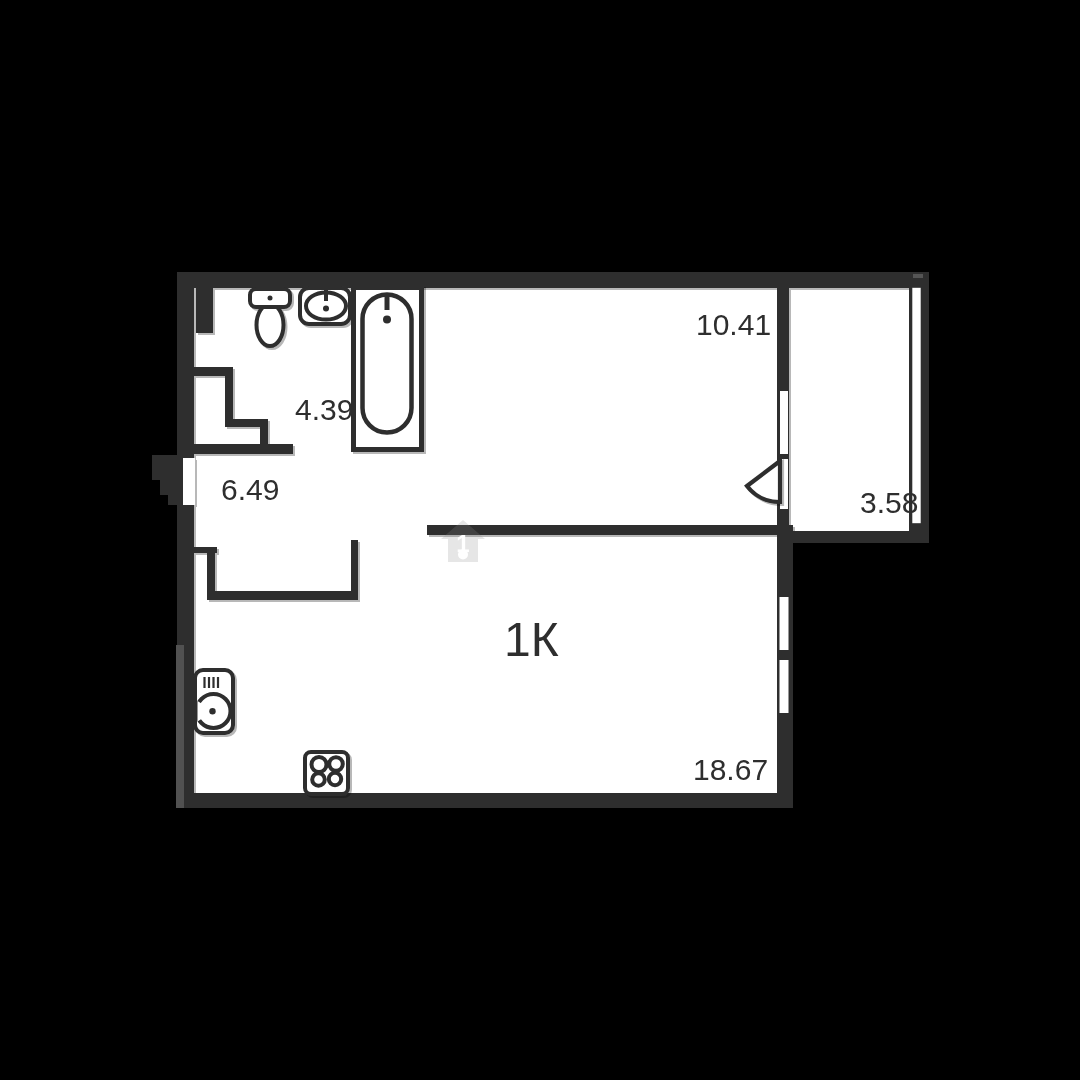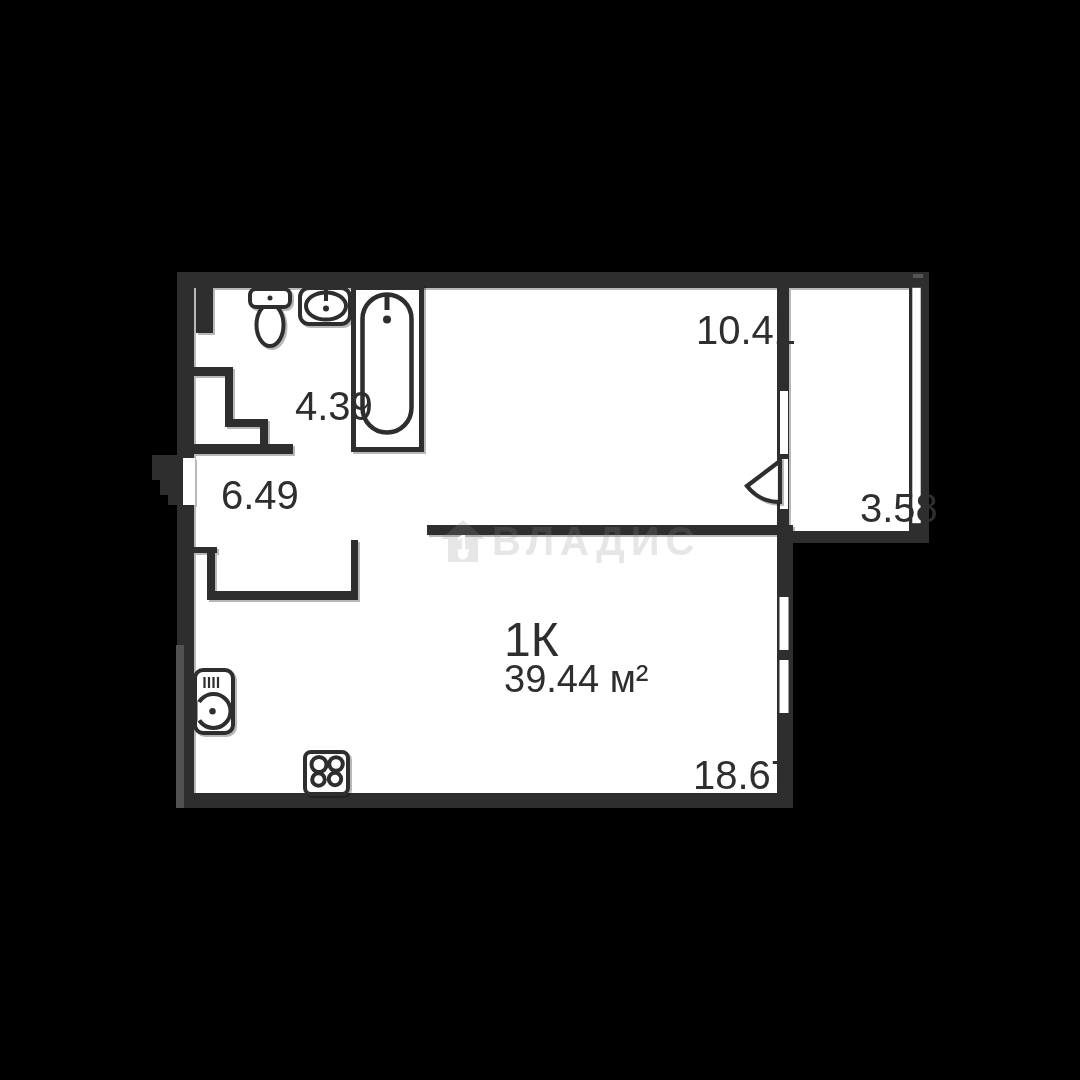--- a/index.html
+++ b/index.html
@@ -8,21 +8,21 @@
   .plan-svg{position:absolute;left:0;top:0;}
   .floor{fill:var(--floor,#fff);}
   .wall{fill:var(--wall,#2e2e2e);}
   .open{fill:var(--floor,#fff);}
   .shade{fill:#515151;}
   .notch{fill:#555555;}
   .fx{stroke:var(--wall,#2e2e2e);fill:var(--floor,#fff);}
   .fx-line{stroke:var(--wall,#2e2e2e);fill:none;}
   .fx-dot{fill:var(--wall,#2e2e2e);stroke:none;}
   .fx-white{fill:var(--floor,#fff);stroke:none;}
-  .area-label{position:absolute;font-size:40px;line-height:1;color:var(--label,#2e2e2e);white-space:nowrap;}
+  .area-label{position:absolute;font-size:30px;line-height:1;color:var(--label,#2e2e2e);white-space:nowrap;}
   .unit-label{position:absolute;left:504px;top:616px;font-size:48px;font-weight:normal;line-height:1;color:var(--label,#2e2e2e);}
   .unit-area{position:absolute;left:504px;top:660px;font-size:38px;line-height:1;color:var(--label,#2e2e2e);}
   .watermark{position:absolute;left:441px;top:518px;height:46px;display:flex;align-items:center;gap:7px;
              pointer-events:none;}
   .watermark-text{font-size:40px;font-weight:bold;letter-spacing:6px;line-height:1;color:var(--watermark,rgba(140,140,140,0.22));}
 </style>
 </head>
 <body>
 
 <div class="stage">
@@ -111,30 +111,28 @@
         <rect class="fx" x="305" y="752" width="43" height="42" rx="6" stroke-width="4"></rect>
         <circle class="fx" cx="319" cy="764.5" r="7.5" stroke-width="4"></circle>
         <circle class="fx" cx="336" cy="764" r="6.8" stroke-width="4"></circle>
         <circle class="fx" cx="318.5" cy="779.5" r="6.3" stroke-width="4"></circle>
         <circle class="fx" cx="335" cy="779" r="6.2" stroke-width="4"></circle>
       </g>
     </g>
   </svg>
 
   <div class="area-label" style="left:696px;top:310px;">10.41</div>
-  <div class="area-label" style="left:295px;top:386px;">4.39</div>
+  <div class="area-label" style="left:295px;top:395px;">4.39</div>
   <div class="area-label" style="left:221px;top:475px;">6.49</div>
   <div class="area-label" style="left:860px;top:488px;">3.58</div>
   <div class="area-label" style="left:693px;top:755px;">18.67</div>
 
   <div class="unit-label">1К</div>
-  <div class="unit-area">39.44 м²</div>
 
   <div class="watermark">
     <svg width="44" height="44" viewBox="0 0 44 44">
       <path d="M22 1 L0 20 L7 20 L7 43 L37 43 L37 20 L44 20 Z" fill="var(--watermark,rgba(140,140,140,0.22))"></path>
       <text x="22" y="33" text-anchor="middle" font-size="24" font-weight="bold" font-family="Liberation Sans, sans-serif" fill="#ffffff">1</text>
       <circle cx="22" cy="35.5" r="5" fill="#ffffff"></circle>
     </svg>
-    <span class="watermark-text">ВЛАДИС</span>
   </div>
 
 </div>
 
 </body></html>

